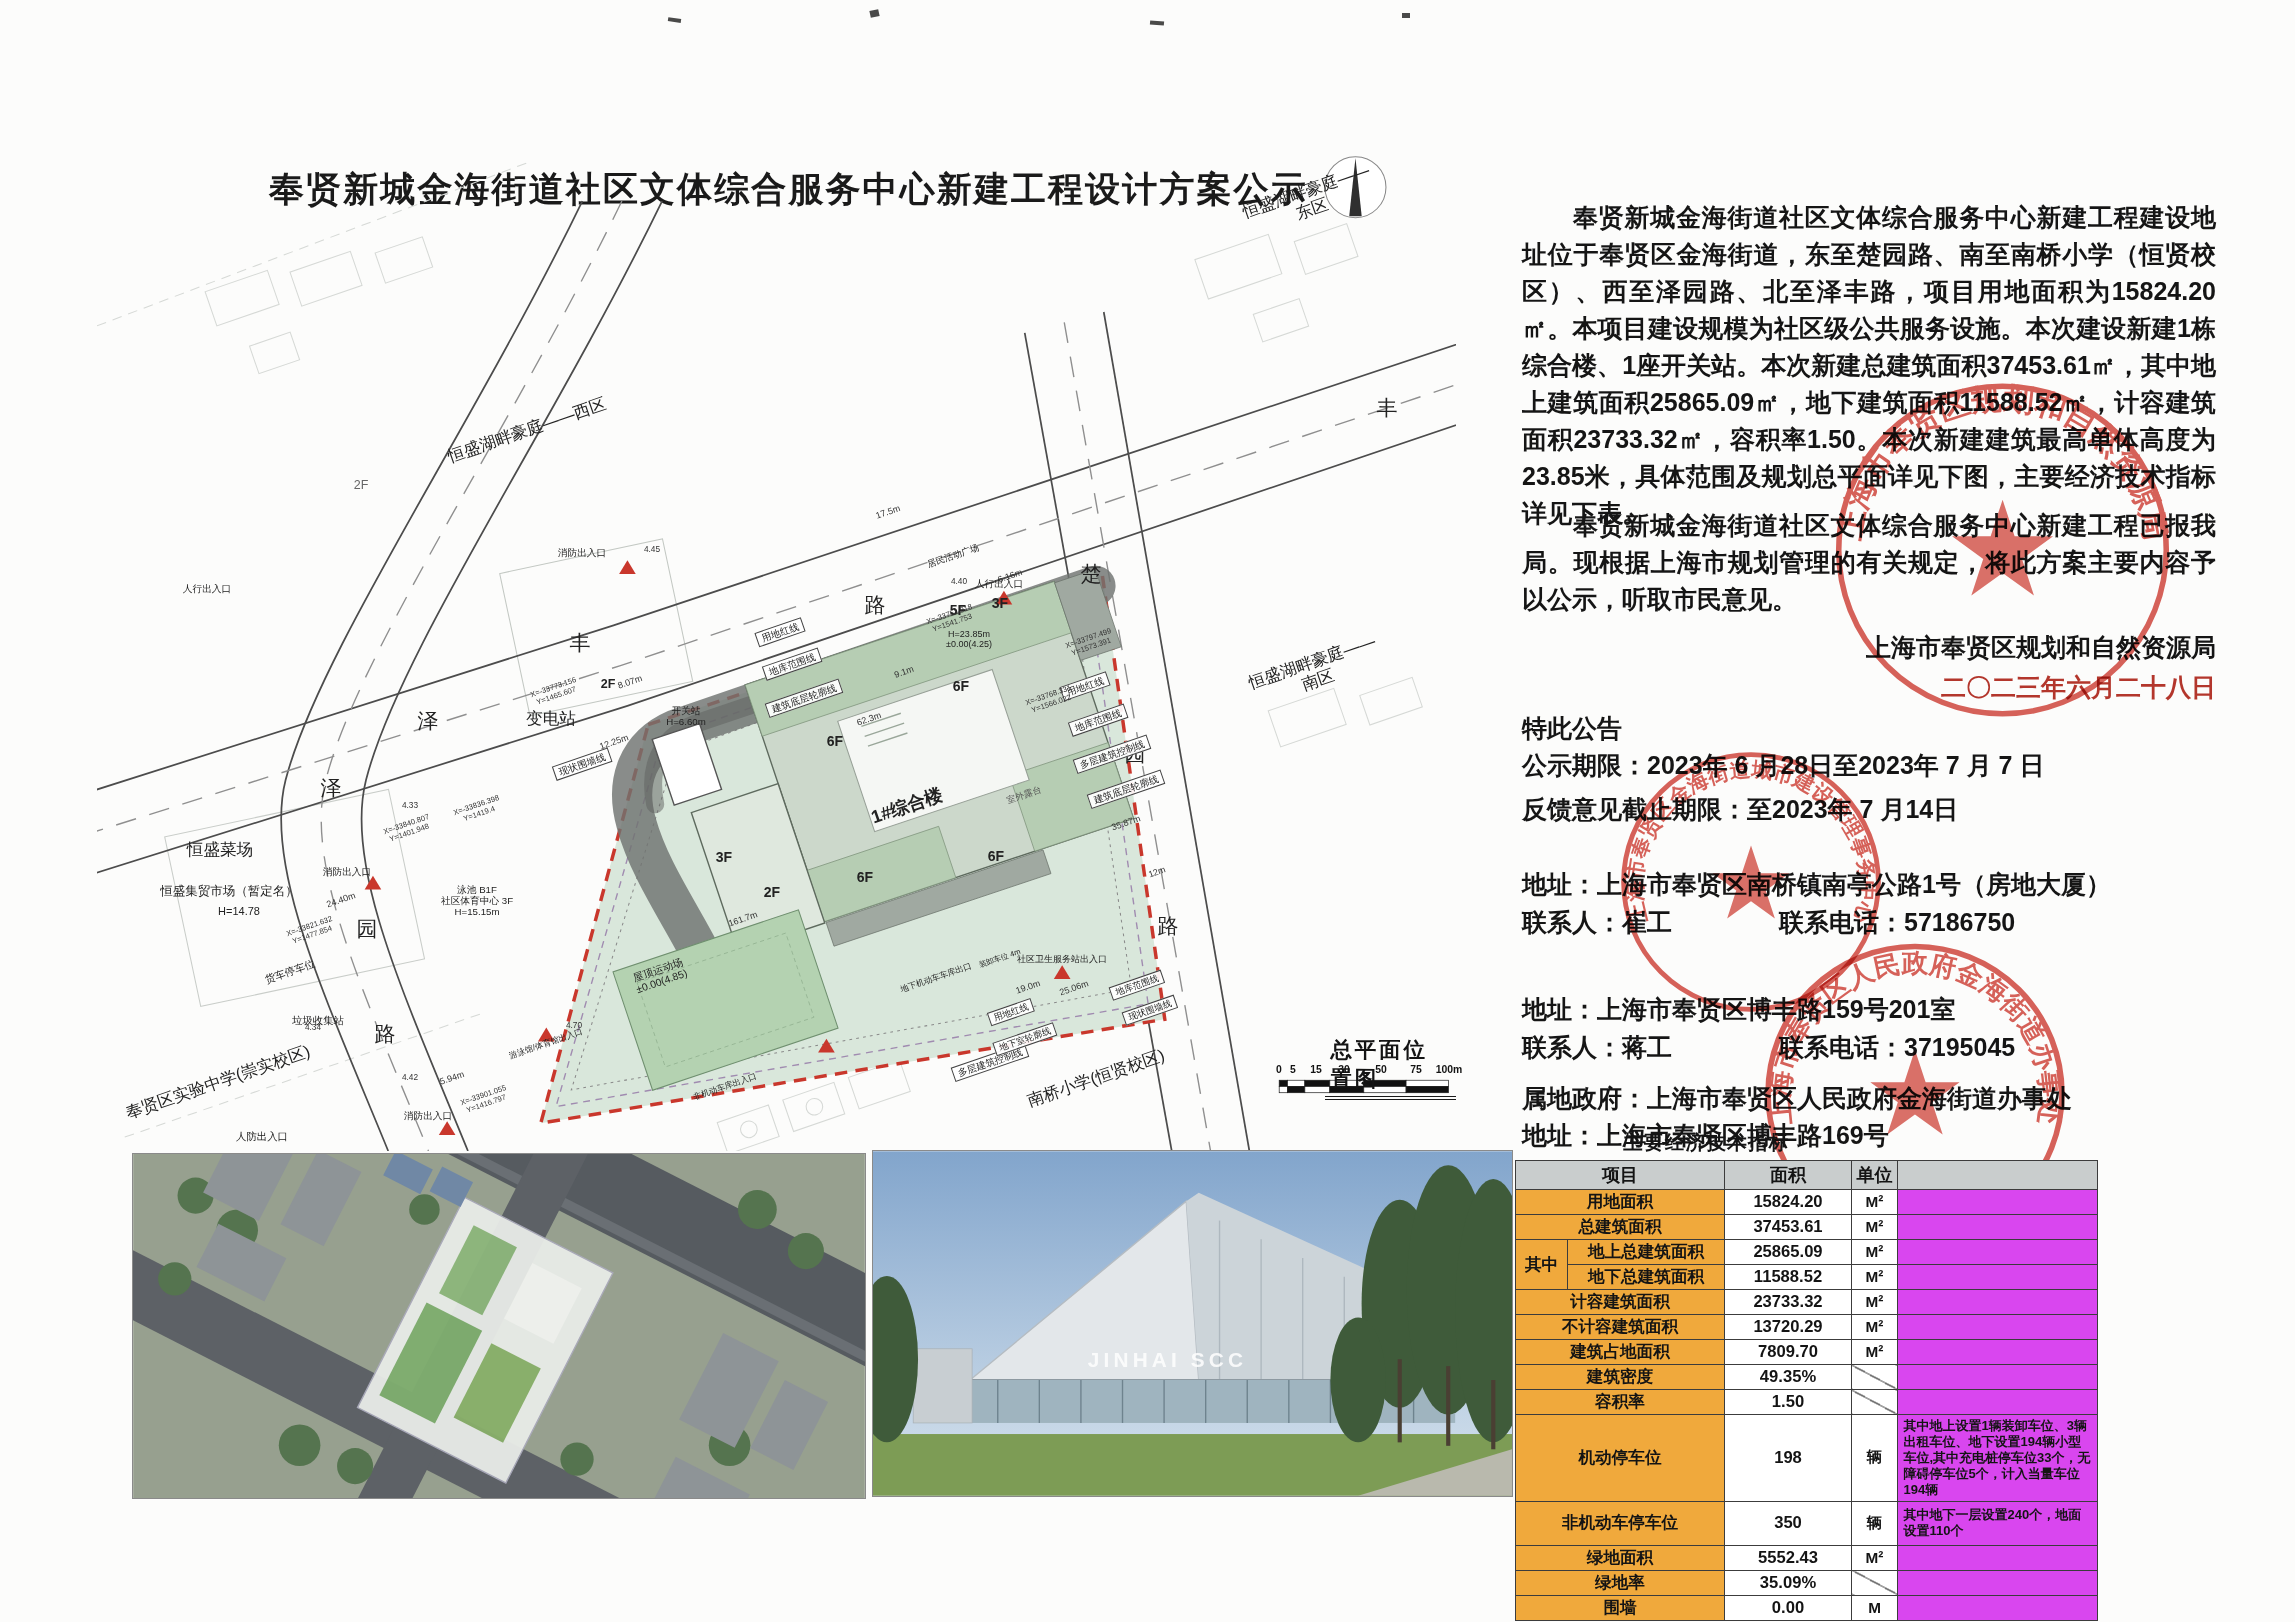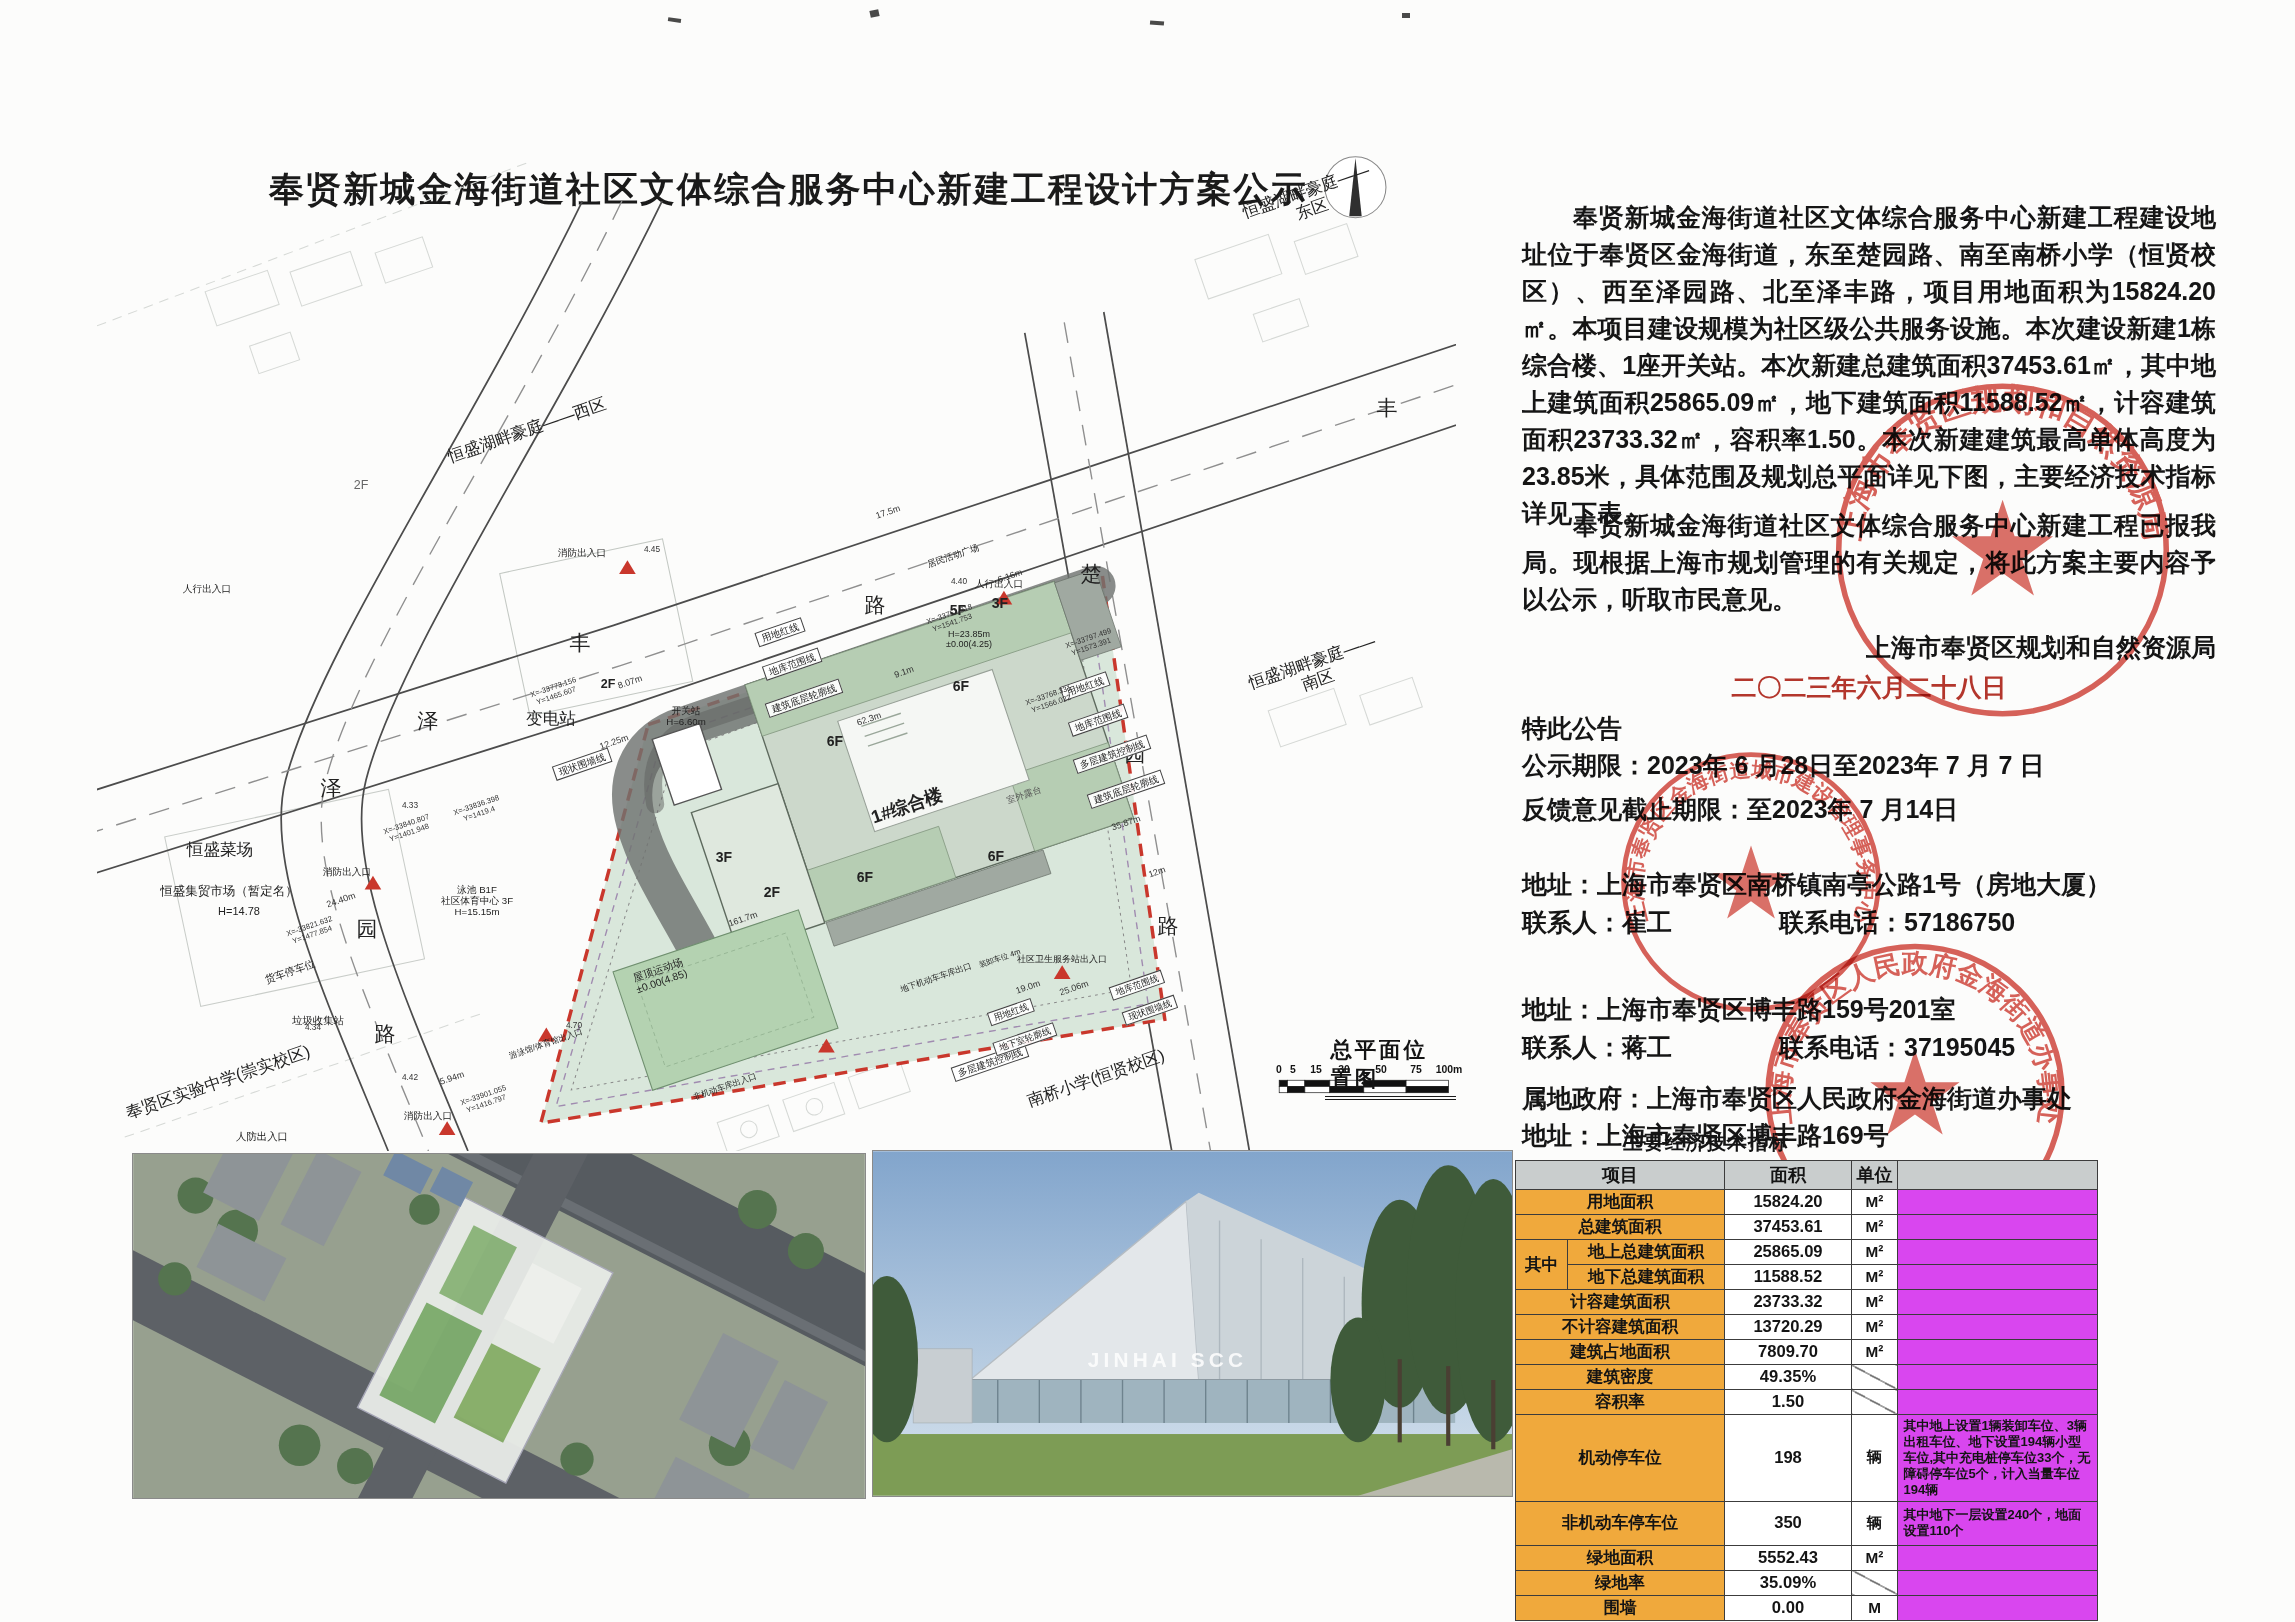--- a/index.html
+++ b/index.html
@@ -6,21 +6,21 @@
   #page{position:relative;width:2295px;height:1623px;background:#fcfcfb;overflow:hidden;
         font-family:"Liberation Sans","DejaVu Sans",sans-serif;color:#141414;}
   .abs{position:absolute;}
   
   #doc-title{left:269px;top:166px;font-size:35px;font-weight:900;letter-spacing:2.1px;color:#1a1a1a;}
   
   .rtext{position:absolute;left:1522px;width:694px;font-size:25px;font-weight:700;line-height:37px;color:#151515;margin-top:48px;}
   .just{text-align:justify;text-indent:51px;}
   .rright{text-align:right;}
   .contact-gap{display:inline-block;width:257px;}
-  .reddate{color:#b3362c;text-align:center;}
+  .reddate{color:#b3362c;}
   
   #map{left:97px;top:97px;width:1359px;height:1054px;}
   #map-svg{position:absolute;left:0;top:0;}
   .map-label{position:absolute;white-space:pre-line;text-align:center;color:#222;line-height:1.15;
              transform:translate(-50%,-50%);pointer-events:none;}
   .map-label.boxed{background:#ffffffee;border:1px solid #444;padding:0.7px 4.2px;white-space:nowrap;}
   #map-title{position:absolute;left:1228px;top:938px;font-size:21.5px;font-weight:900;letter-spacing:2.8px;
              border-bottom:4.9px double #1a1a1a;padding:0 5.5px 2.8px;}
   .tick{position:absolute;top:967px;font-size:10.4px;font-weight:700;transform:translate(-50%,0);}
   

